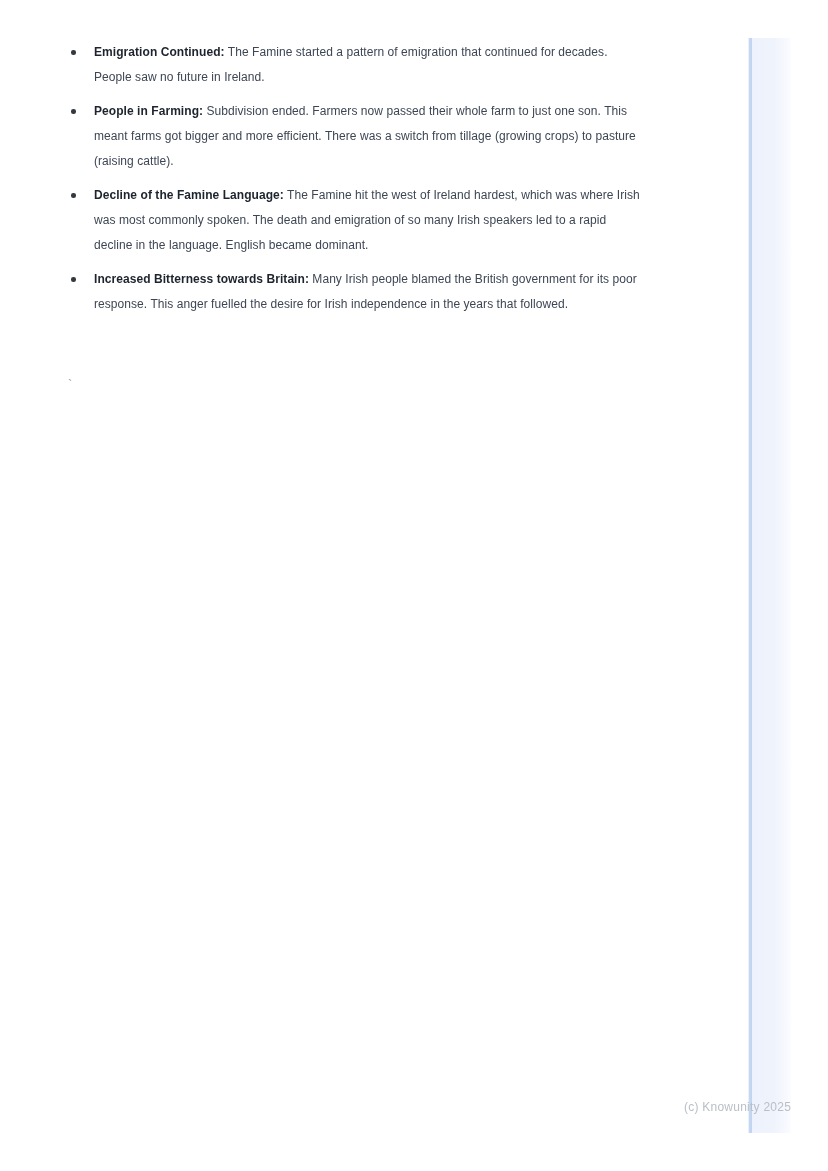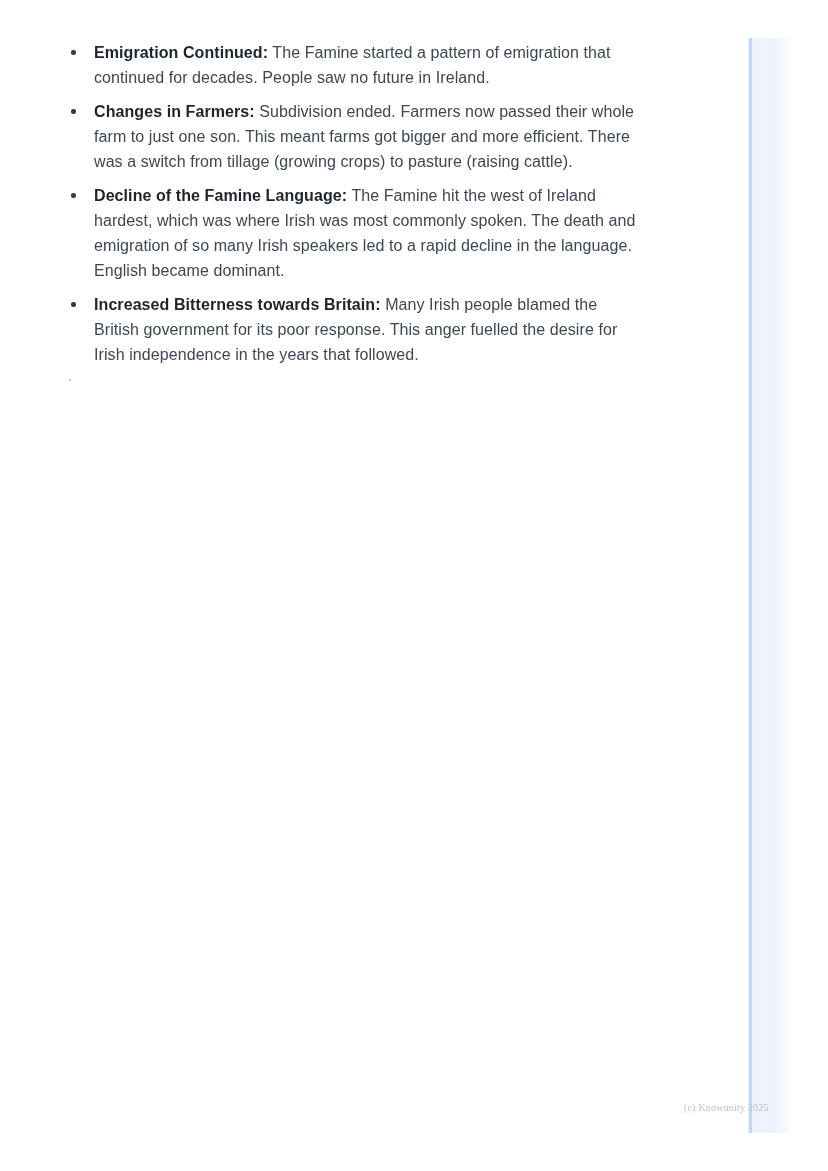--- a/index.html
+++ b/index.html
@@ -51,21 +51,21 @@
 
   .bullet-list {
     list-style: none;
     margin: 0;
     padding: 0;
   }
   .bullet-item {
     position: relative;
     padding-left: 28px;
     margin-bottom: 9px;
-    font-size: 16px;
+    font-size: 12px;
     line-height: 25px;
     color: #394351;
     letter-spacing: 0.005em;
   }
   .bullet-item:last-child {
     margin-bottom: 3px;
   }
   .bullet-dot {
     position: absolute;
     left: 5px;
@@ -92,47 +92,46 @@
     line-height: 13px;
     color: #9aa2ad;
     font-family: "Liberation Sans", sans-serif;
   }
 
   
   .watermark {
     position: absolute;
     left: 684px;
     top: 1102px;
-    font-size: 10px;
+    font-size: 12px;
     line-height: 11px;
     color: #b9bfc7;
     white-space: nowrap;
     letter-spacing: 0.02em;
-    font-family: Liberation Serif, serif;
   }
 </style>
 </head>
 <body>
 
 <div class="page">
 
   <div class="side-rule"></div>
   <div class="side-panel"></div>
 
   <div class="content">
     <ul class="bullet-list">
 
       <li class="bullet-item">
         <span class="bullet-dot"></span>
         <span class="bullet-lead">Emigration Continued:</span><span class="bullet-text"> The Famine started a pattern of emigration that continued for decades. People saw no future in Ireland.</span>
       </li>
 
       <li class="bullet-item">
         <span class="bullet-dot"></span>
-        <span class="bullet-lead">Changes in Farmers:</span><span class="bullet-text"> Subdivision ended. Farmers now passed their whole farm to just one son. This meant farms got bigger and more efficient. There was a switch from tillage (growing crops) to pasture (raising cattle).</span>
+        <span class="bullet-lead">People in Farming:</span><span class="bullet-text"> Subdivision ended. Farmers now passed their whole farm to just one son. This meant farms got bigger and more efficient. There was a switch from tillage (growing crops) to pasture (raising cattle).</span>
       </li>
 
       <li class="bullet-item">
         <span class="bullet-dot"></span>
         <span class="bullet-lead">Decline of the Famine Language:</span><span class="bullet-text"> The Famine hit the west of Ireland hardest, which was where Irish was most commonly spoken. The death and emigration of so many Irish speakers led to a rapid decline in the language. English became dominant.</span>
       </li>
 
       <li class="bullet-item">
         <span class="bullet-dot"></span>
         <span class="bullet-lead">Increased Bitterness towards Britain:</span><span class="bullet-text"> Many Irish people blamed the British government for its poor response. This anger fuelled the desire for Irish independence in the years that followed.</span>

